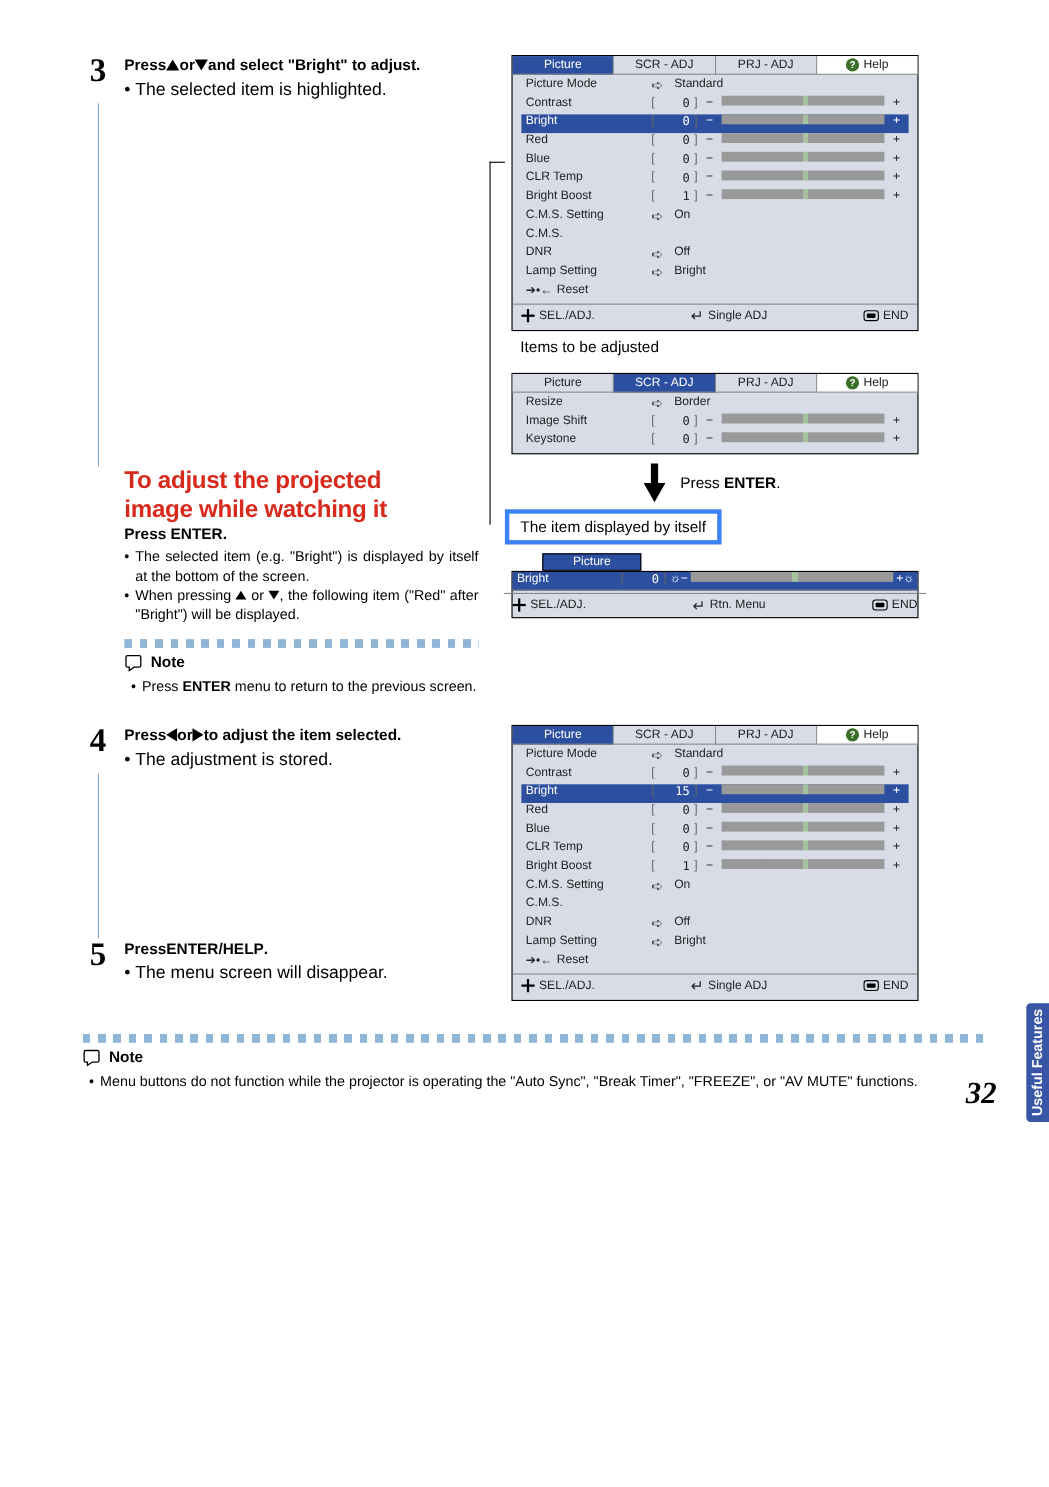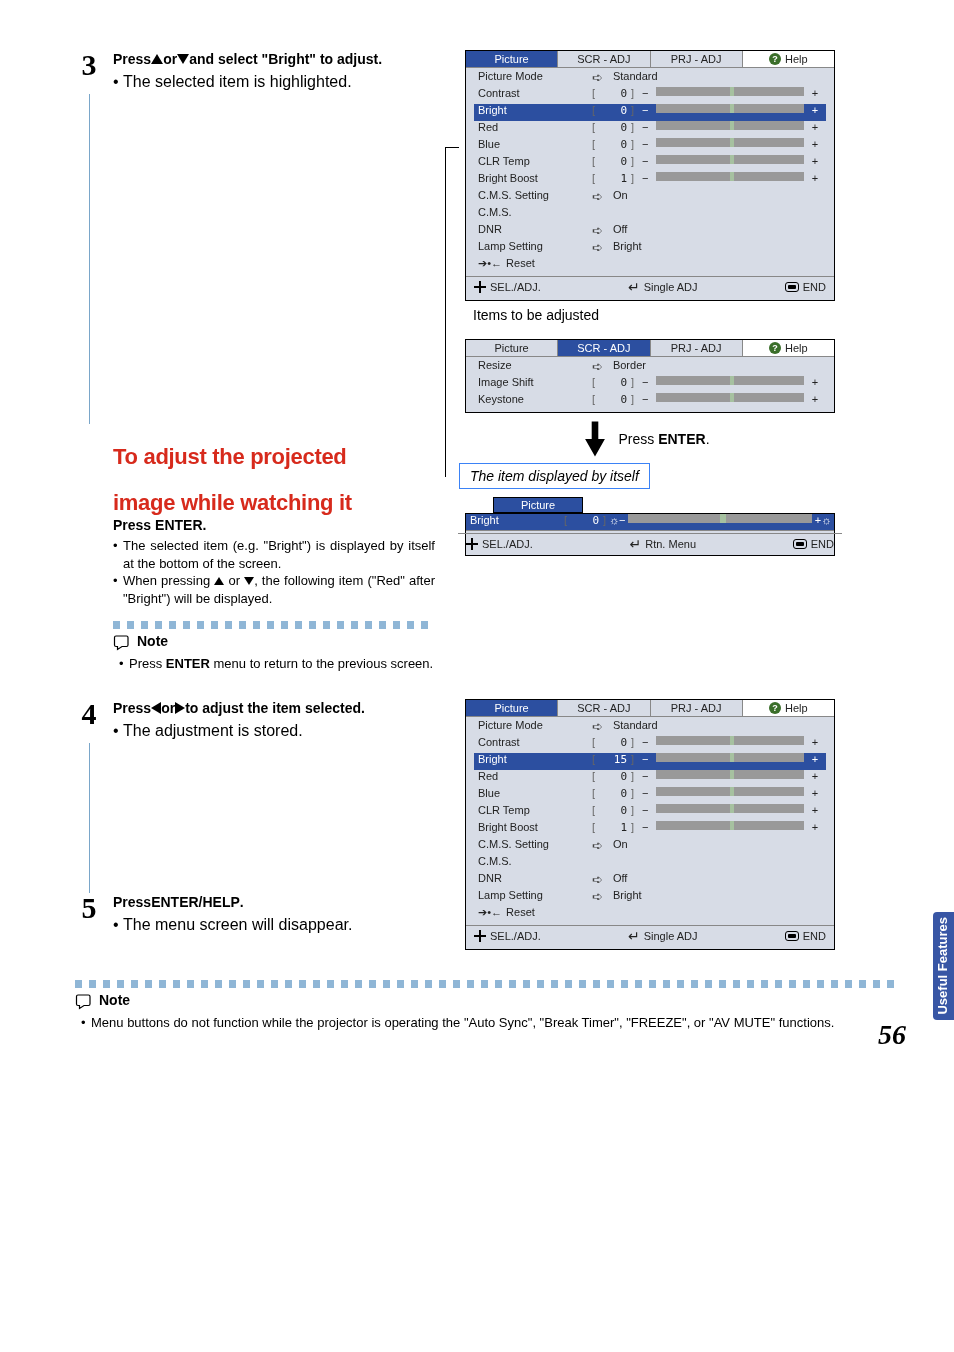--- a/index.html
+++ b/index.html
@@ -13,21 +13,21 @@
   .step-head { display: flex; align-items: flex-start; margin-bottom: 2px; }
   .step-num { font: bold 30px/1 Georgia, serif; width: 28px; text-align: center; }
   .step-body { flex: 1; padding-left: 10px; }
   .step-title { font-weight: bold; font-size: 14px; line-height: 1.35; display: flex; flex-wrap: wrap; align-items: center; }
   .step-sub { font-size: 16px; margin-top: 2px; }
   .step-sub li, .bullet li { list-style: none; position: relative; padding-left: 10px; text-align: justify; line-height: 1.35; }
   .step-sub li::before, .bullet li::before { content: "•"; position: absolute; left: 0; }
   .vrule-wrap { position: relative; padding-left: 12px; margin-left: 14px; }
   .vrule-wrap::before { content:""; position:absolute; left:0; top:0; bottom:0; width:1.4px; background:#7aa6c9; }
 
-  .red-head { font: 800 22px/1.15 Arial, sans-serif; color: #d72a1c; letter-spacing: -0.3px; margin-top: 20px; }
+  .red-head { font: 800 22px/1.15 Arial, sans-serif; color: #d72a1c; letter-spacing: -0.3px; }
   .press-enter-h { font-weight: bold; font-size: 14px; margin-top: 2px; }
 
   .dash-bar { height: 8px; background: repeating-linear-gradient(90deg,#8fb6d6 0 7px,#fff 7px 14px); margin: 14px 0 4px; }
   .note-h { font-weight: bold; font-size: 14px; display:flex; align-items:flex-start; gap:6px; margin-bottom:4px;}
   .note-h svg { width:18px; height:18px; }
 
   
   .osd { border: 1px solid #000; background:#d7dce6; font-size:11px; width: 370px; margin-left:auto; color:#222; }
   .tabs { display:flex; align-items:stretch; }
   .tab { flex:1; text-align:center; padding:2px 0; border-right:1px solid #888; border-bottom:1px solid #888; background:#d7dce6;}
@@ -52,21 +52,21 @@
   .cross::after{transform:rotate(90deg);}
   .retarr{ font-size:14px; }
 
   .tri { display:inline-block; width:0; height:0; border-left:6px solid transparent; border-right:6px solid transparent; }
   .tri.up { border-bottom:10px solid #000; }
   .tri.down { border-top:10px solid #000; }
   .tri.left { border-top:6px solid transparent; border-bottom:6px solid transparent; border-right:10px solid #000; border-left:none; width:0;height:0;}
   .tri.right { border-top:6px solid transparent; border-bottom:6px solid transparent; border-left:10px solid #000; border-right:none; width:0;height:0;}
 
   .callout { font-size:14px; margin:6px 0 10px 0; }
-  .item-box { border:1px solid #3b82f6; padding:4px 10px; font-size:14px; display:inline-block;font-style:italic; }
+  .item-box { border:4px solid #3b82f6; padding:4px 10px; font-size:14px; display:inline-block; }
   .big-arrow { display:flex; align-items:center; justify-content:center; gap:12px; margin:8px 0 6px;}
   .big-arrow svg{ width:22px; height:36px;}
   .press-enter { font-size:14px; }
 
   .thumb-tab { width: 21px; height: 108px; position:absolute; right:0; top: 912px; background:#3856a5; border-radius: 4px 0 0 4px; color:#fff; font-weight:bold; font-size:13px; display:flex; align-items:center; justify-content:center; }
   .thumb-tab span { writing-mode: vertical-rl; transform: rotate(180deg); text-align:center; line-height:1.1;}
 
   .page-num { position:absolute; right:48px; bottom:10px; font: italic bold 28px Georgia, serif; }
 
   .mini-osd{ width:370px; margin-left:auto;}
@@ -502,18 +502,18 @@
       <svg viewBox="0 0 24 24">
           <path fill="none" stroke="#000" stroke-width="1.6" d="M4 4h14a2 2 0 0 1 2 2v10a2 2 0 0 1-2 2h-6l-6 4v-4H4a2 2 0 0 1-2-2V6a2 2 0 0 1 2-2z"></path>
         </svg>
       <span>Note</span>
     </div>
     <ul class="bullet" style="margin-left:6px;">
       <li style="text-align:justify;">Menu buttons do not function while the projector is operating the "Auto Sync", "Break Timer", "FREEZE", or "AV MUTE" functions.</li>
     </ul>
   </div>
 
-  <div class="page-num">56</div>
+  <div class="page-num">32</div>
 </div>
 
 <div class="thumb-tab">
     <span>Useful Features</span>
   </div>
 
 </body></html>

